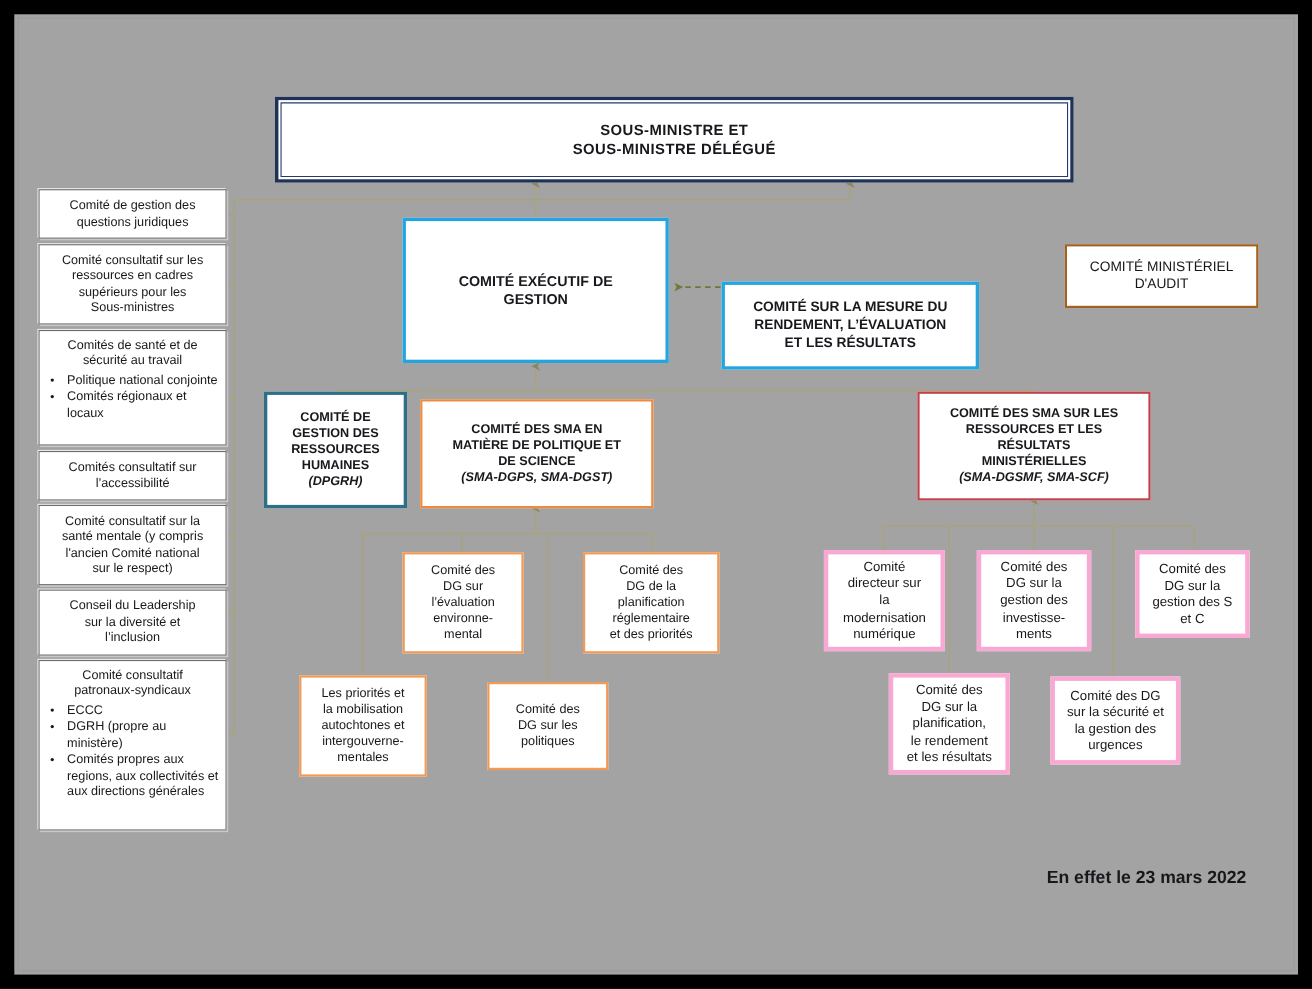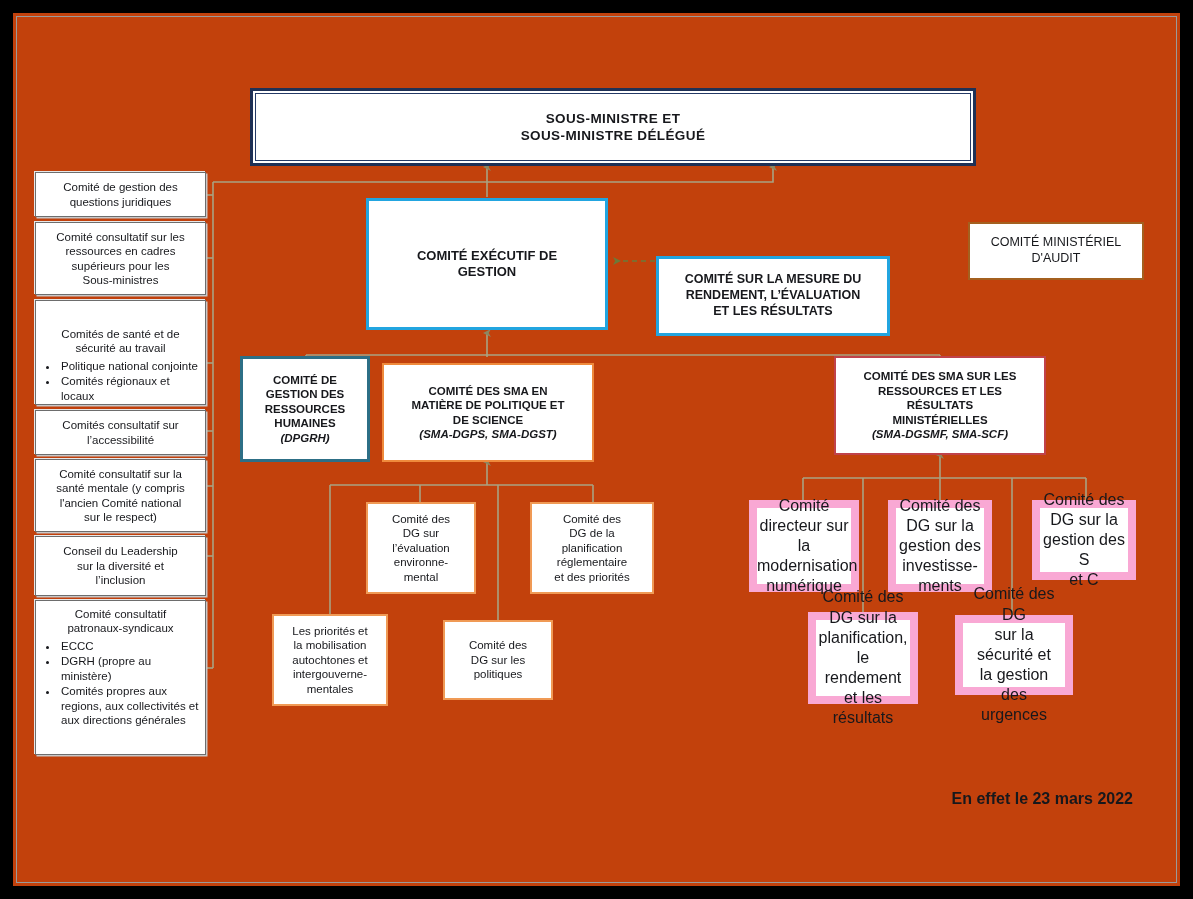--- a/index.html
+++ b/index.html
@@ -8,21 +8,21 @@
     padding: 0;
     background: #ffffff;
   }
   body {
     font-family: "Liberation Sans", "DejaVu Sans", sans-serif;
   }
   #page {
     position: relative;
     width: 1193px;
     height: 899px;
-    background: #c2410c;
+    background: #a3a3a3;
     overflow: hidden;
   }
   
   .frame-outer {
     position: absolute;
     left: 0; top: 0;
     width: 1193px; height: 899px;
     box-sizing: border-box;
     border: 13px solid #000000;
   }
@@ -83,21 +83,21 @@
   .node.teal {
     border: 3px solid #2d6f86;
     font-weight: bold;
     font-size: 11.5px;
   }
   
   .node.orange      { border: 2.5px solid #ef8a3c; font-weight: bold; font-size: 11.5px; }
   .node.orange-sm   { border: 2px solid #f09a55;   font-weight: normal; font-size: 11.5px; }
   
   .node.red      { border: 2.5px solid #c0424a; font-weight: bold; font-size: 11.5px; }
-  .node.red-sm   { border: 8px solid #f9a8d4;   font-weight: normal; font-size: 16px; }
+  .node.red-sm   { border: 4px solid #f9a8d4;   font-weight: normal; font-size: 12px; }
   
   .node.grey {
     border: 1.5px solid #6d6d6d;
     box-shadow: 1.5px 1.5px 0 0 #c8c8c8, -1px -1px 0 0 #e8e8e8;
     font-size: 11.5px;
     align-items: center;
   }
   .node.grey .txt { padding: 0 6px; }
 
   
@@ -220,21 +220,21 @@
 
   <div class="node grey" style="left:35px; top:222px; width:171px; height:73px;">
     <div class="txt">
       <span>Comité consultatif sur les</span><br>
       <span>ressources  en cadres</span><br>
       <span>supérieurs pour les</span><br>
       <span>Sous-ministres</span>
     </div>
   </div>
 
-  <div class="node grey" style="left:35px; top:300px; width:171px; height:105px; align-items:flex-end;">
+  <div class="node grey" style="left:35px; top:300px; width:171px; height:105px; align-items:flex-start;">
     <div class="txt" style="padding-top:6px;">
       <span>Comités de santé et de</span><br>
       <span>sécurité au travail</span>
       <ul class="blist">
         <li>Politique national conjointe</li>
         <li>Comités régionaux et locaux</li>
       </ul>
     </div>
   </div>
 

